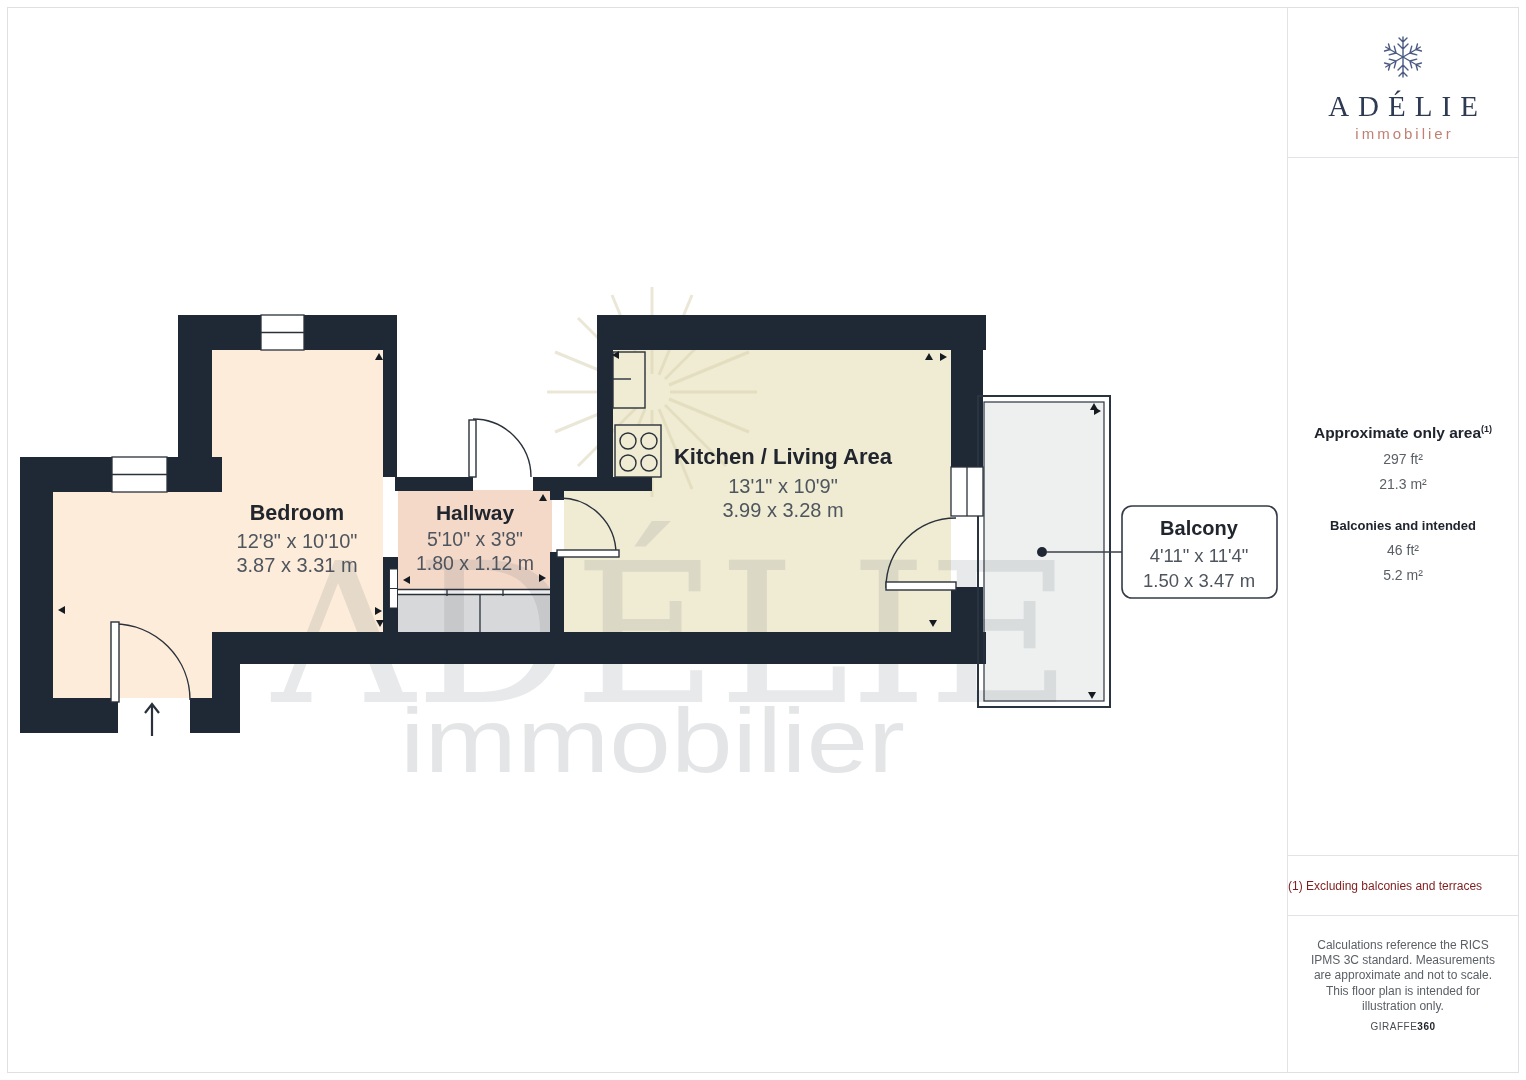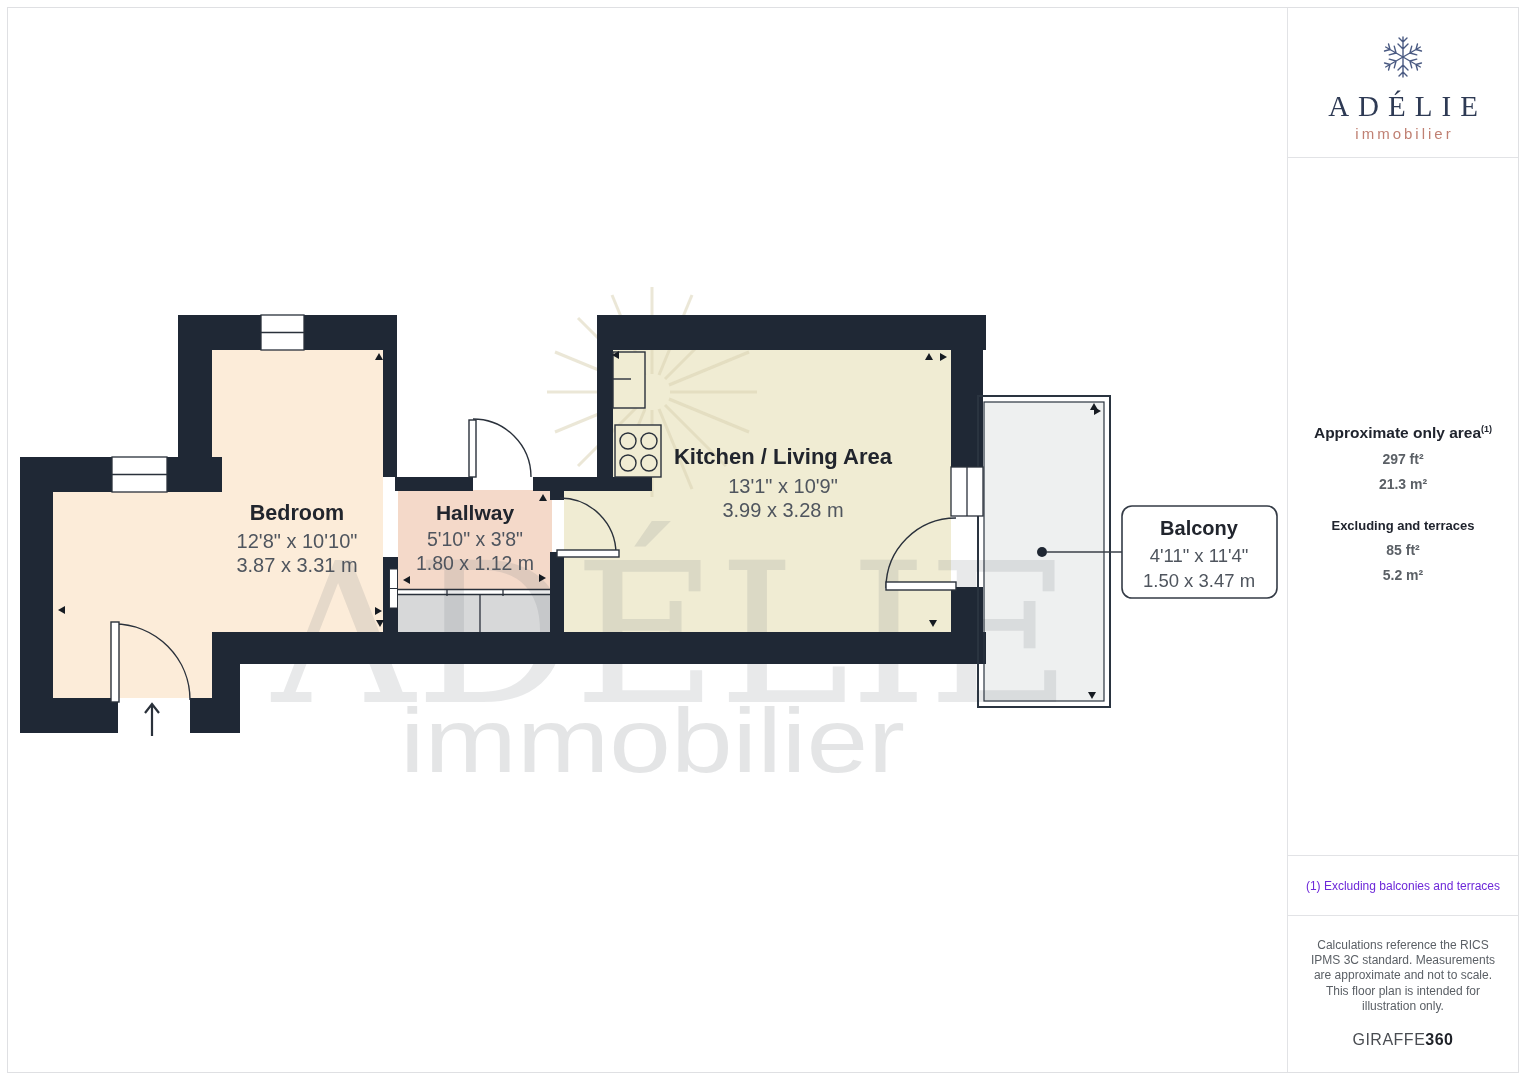--- a/index.html
+++ b/index.html
@@ -11,27 +11,27 @@
   .sidebar{position:absolute;left:1287px;top:8px;width:231px;height:1064px;background:#fff;
            border-left:1px solid #e2e3e6;box-sizing:border-box;}
   .sb-sec{box-sizing:border-box;border-bottom:1px solid #e2e3e6;text-align:center;}
   .logo-sec{height:150px;padding-top:26px;}
   .logo-name{margin-top:6px;font-family:"Liberation Serif","DejaVu Serif",serif;
              font-size:29px;letter-spacing:9px;padding-left:9px;color:#2e3a54;}
   .logo-sub{margin-top:2px;font-size:15px;letter-spacing:3px;padding-left:3px;color:#c08073;}
   .area-sec{height:698px;padding-top:266px;}
   .area-heading{font-size:15.5px;font-weight:bold;color:#20242e;}
   .area-heading sup{font-size:9px;}
-  .area-val{margin-top:9px;font-size:14px;color:#5b6066;font-weight:bold;}
+  .area-val{margin-top:9px;font-size:14px;color:#5b6066;}
   .area-subheading{margin-top:26px;font-size:13px;font-weight:bold;color:#20242e;}
-  .note-sec{height:60px;display:flex;align-items:center;justify-content:center;
-            font-size:12px;color:#6d28d9;}
+  .note-sec{height:60px;display:flex;align-items:center;justify-content:flex-start;
+            font-size:12px;color:#7f1d1d;}
   .foot-sec{border-bottom:none;padding-top:22px;}
   .disclaimer{width:188px;margin:0 auto;font-size:12px;line-height:1.27;color:#5b6066;text-align:center;}
-  .giraffe{margin-top:17px;font-size:16px;color:#4a4d52;letter-spacing:.5px;}
+  .giraffe{margin-top:7px;font-size:10px;color:#4a4d52;letter-spacing:.5px;}
   .giraffe b{color:#1f2228;}
   
   text{font-family:"Liberation Sans","DejaVu Sans",sans-serif;}
   .room-name{font-weight:bold;fill:#21252d;}
   .room-dim{fill:#4f555e;}
   .wm-serif{font-family:"DejaVu Serif","Liberation Serif",serif;}
 </style>
 </head>
 <body>
 
@@ -218,22 +218,22 @@
       <div class="logo-name">ADÉLIE</div>
       <div class="logo-sub">immobilier</div>
     </div>
 
     <div class="sb-sec area-sec">
       <div class="area-heading">
         <span>Approximate only area</span><sup>(1)</sup>
       </div>
       <div class="area-val">297 ft²</div>
       <div class="area-val">21.3 m²</div>
-      <div class="area-subheading">Excluding and terraces</div>
-      <div class="area-val">85 ft²</div>
+      <div class="area-subheading">Balconies and intended</div>
+      <div class="area-val">46 ft²</div>
       <div class="area-val">5.2 m²</div>
     </div>
 
     <div class="sb-sec note-sec">
       <div>(1) Excluding balconies and terraces</div>
     </div>
 
     <div class="sb-sec foot-sec">
       <p class="disclaimer">Calculations reference the RICS IPMS 3C standard. Measurements are approximate and not to scale. This floor plan is intended for illustration only.</p>
       <div class="giraffe">

